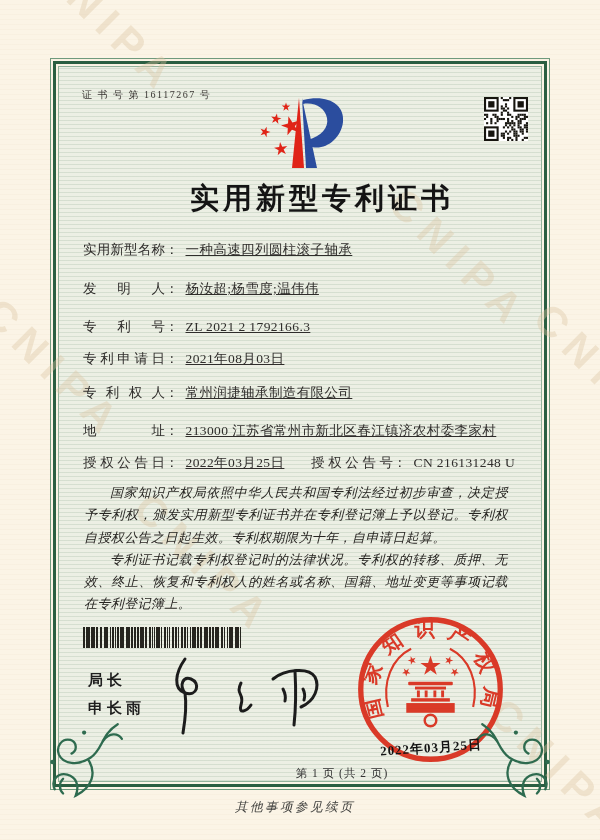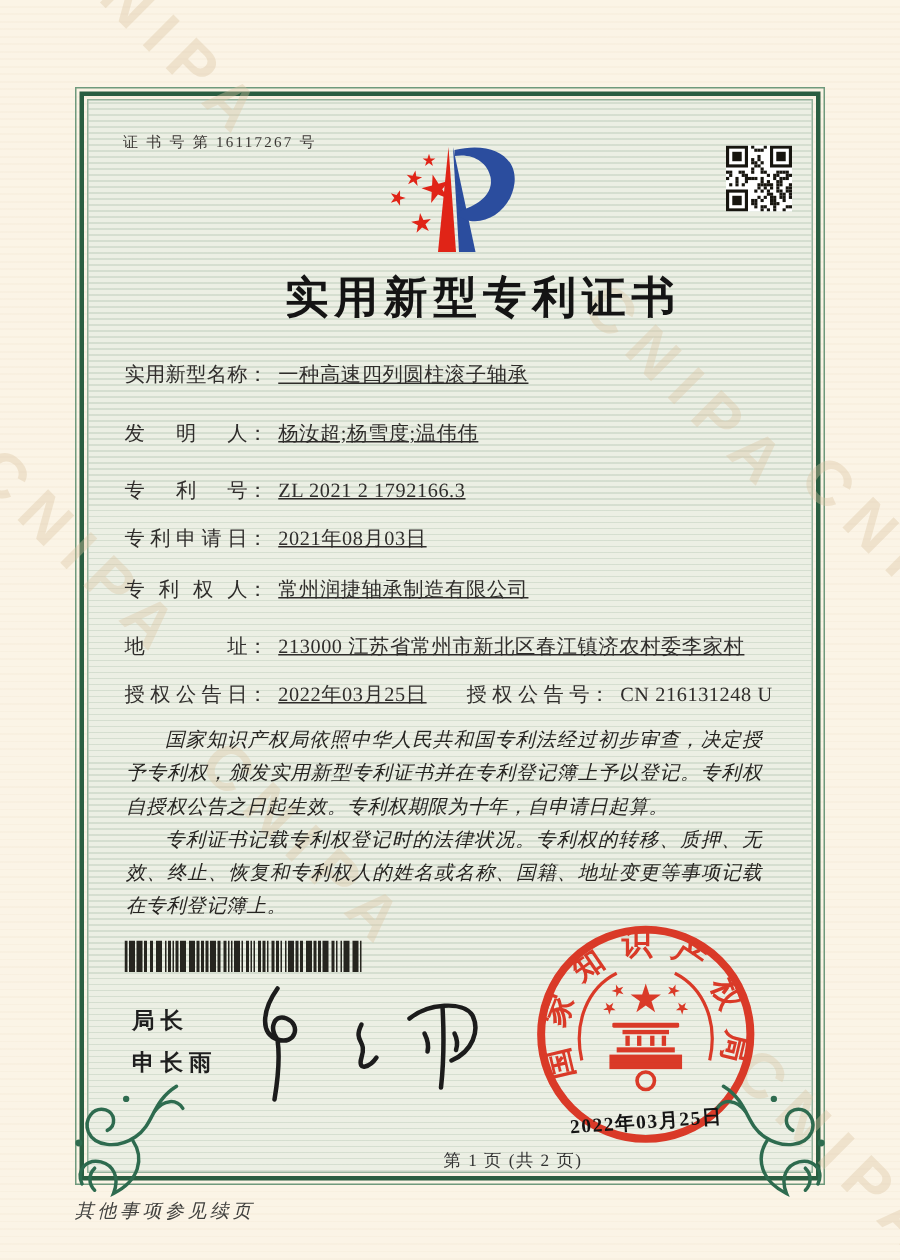--- a/index.html
+++ b/index.html
@@ -24,21 +24,21 @@
   .lbl{display:inline-block;width:82px;text-align:justify;text-align-last:justify;vertical-align:top;}
   .colon{display:inline-block;margin-right:7px;}
   .val{letter-spacing:.4px;}
   .pair2{position:absolute;left:228px;top:0;}
   .body-text{left:84px;top:482px;width:424px;font-size:13px;line-height:22.3px;text-align:justify;
              font-style:italic;color:#262421;letter-spacing:.4px;}
   .body-text p{margin:0;text-indent:2em;}
   .signer{left:88px;font-family:"Liberation Sans","DejaVu Sans",sans-serif;font-weight:600;
           font-size:15px;letter-spacing:4px;color:#1f1f1f;}
   .pageinfo{left:50px;top:766px;width:500px;text-align:center;font-size:11.5px;color:#333;letter-spacing:1px;margin-left:42px;}
-  .note{left:50px;top:799px;width:490px;font-size:12.5px;font-style:italic;
+  .note{left:50px;top:799px;width:490px;text-align:center;font-size:12.5px;font-style:italic;
         color:#40403e;letter-spacing:2.5px;}
   .seal-date{left:356px;top:739px;width:150px;text-align:center;font-size:13px;font-weight:700;
              letter-spacing:1px;color:#141414;transform:rotate(-4deg);z-index:4;}
   svg{display:block;}
 </style>
 </head>
 <body>
 
 <div class="page">
 

